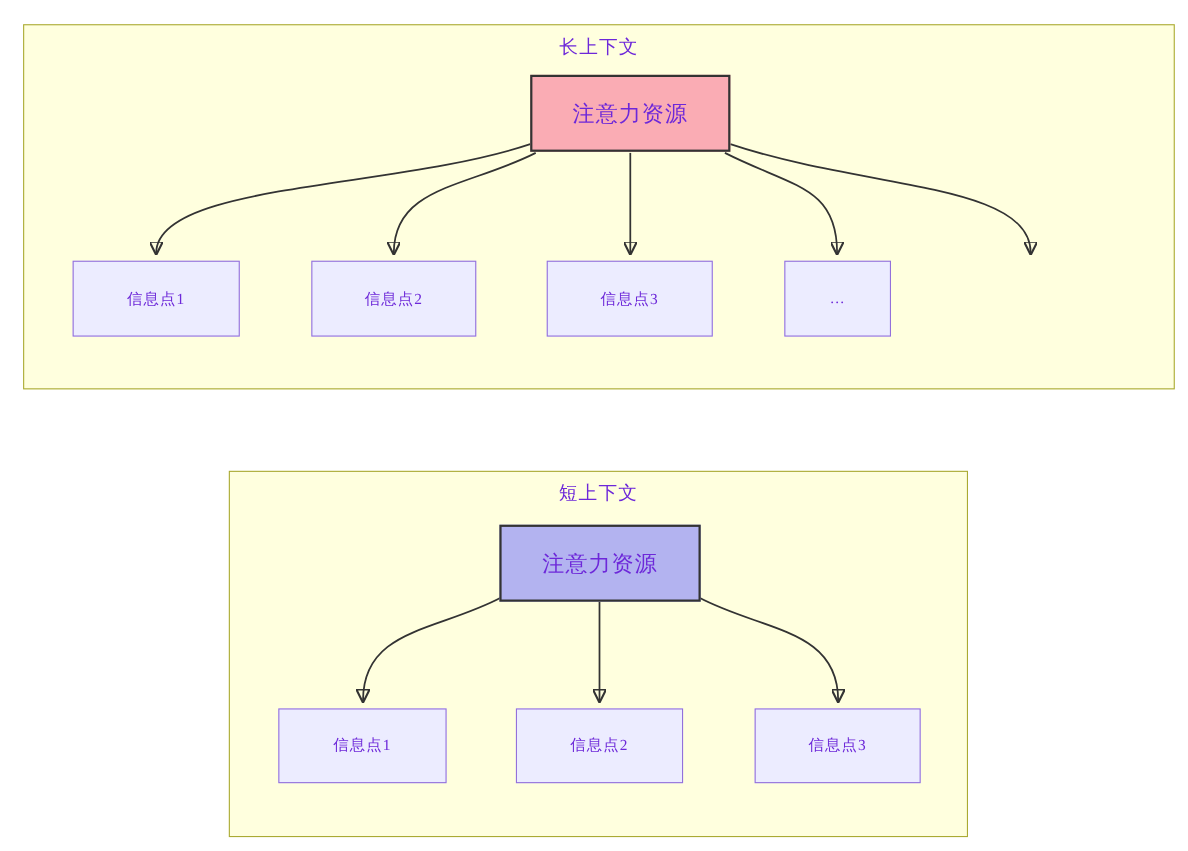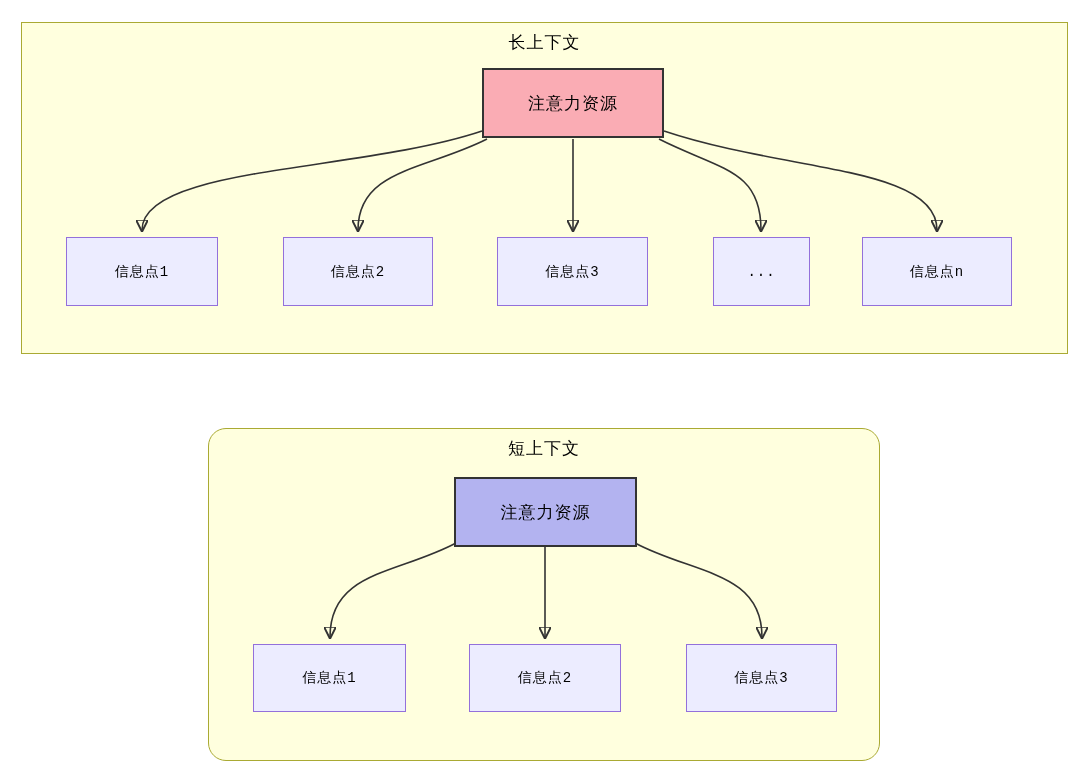--- a/index.html
+++ b/index.html
@@ -1,31 +1,31 @@
 <!DOCTYPE html>
 <html><head>
 <meta charset="utf-8">
 <style>
   html,body{margin:0;padding:0;background:#ffffff;}
   .canvas{
     position:relative;
     width:1080px;height:774px;
     background:#ffffff;
-    font-family:Liberation Mono, monospace;
-    color:#000000;
+    font-family:Liberation Serif, serif;
+    color:#6d28d9;
     overflow:hidden;
   }
   .cluster{
     position:absolute;
     background:#ffffde;
     border:1.5px solid #aaaa33;
     box-sizing:border-box;
   }
   .cluster-long{left:21px;top:22px;width:1047px;height:332px;}
-  .cluster-short{left:208px;top:428px;width:672px;height:333px;border-radius:18px;}
+  .cluster-short{left:208px;top:428px;width:672px;height:333px;}
   .cluster-title{
     text-align:center;
     padding-top:8px;
     font-size:17px;
     letter-spacing:1px;
   }
   .edges{
     position:absolute;left:0;top:0;width:1080px;height:774px;
     pointer-events:none;
   }
@@ -39,21 +39,21 @@
     display:flex;align-items:center;justify-content:center;
     box-sizing:border-box;
     background:#ececff;
     border:1.3px solid #9370db;
     font-size:14px;
     letter-spacing:1px;
     text-align:center;
   }
   .root{
     border:2px solid #333333;
-    font-size:17px;
+    font-size:20px;
   }
   .root-long{left:482px;top:68px;width:182px;height:70px;background:#faacb4;}
   .root-short{left:454px;top:477px;width:183px;height:70px;background:#b3b3f0;}
 
   
   .t1{left:66px;top:237px;width:152px;height:69px;}
   .t2{left:283px;top:237px;width:150px;height:69px;}
   .t3{left:497px;top:237px;width:151px;height:69px;}
   .t4{left:713px;top:237px;width:97px;height:69px;}
   .t5{left:862px;top:237px;width:150px;height:69px;}
@@ -92,20 +92,19 @@
     <path d="M 456 543 C 398 574, 330 571, 330 637" marker-end="url(#arrow)"></path>
     <path d="M 545 547 L 545 637" marker-end="url(#arrow)"></path>
     <path d="M 635 543 C 693 574, 762 571, 762 637" marker-end="url(#arrow)"></path>
   </svg>
 
   <div class="node root root-long">注意力资源</div>
   <div class="node t1">信息点1</div>
   <div class="node t2">信息点2</div>
   <div class="node t3">信息点3</div>
   <div class="node t4">...</div>
-  <div class="node t5">信息点n</div>
 
   <div class="node root root-short">注意力资源</div>
   <div class="node s1">信息点1</div>
   <div class="node s2">信息点2</div>
   <div class="node s3">信息点3</div>
 
 </div>
 
 </body></html>

